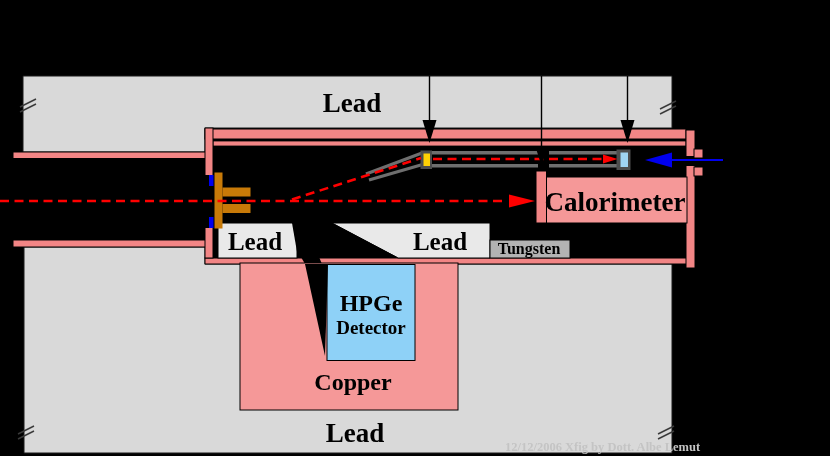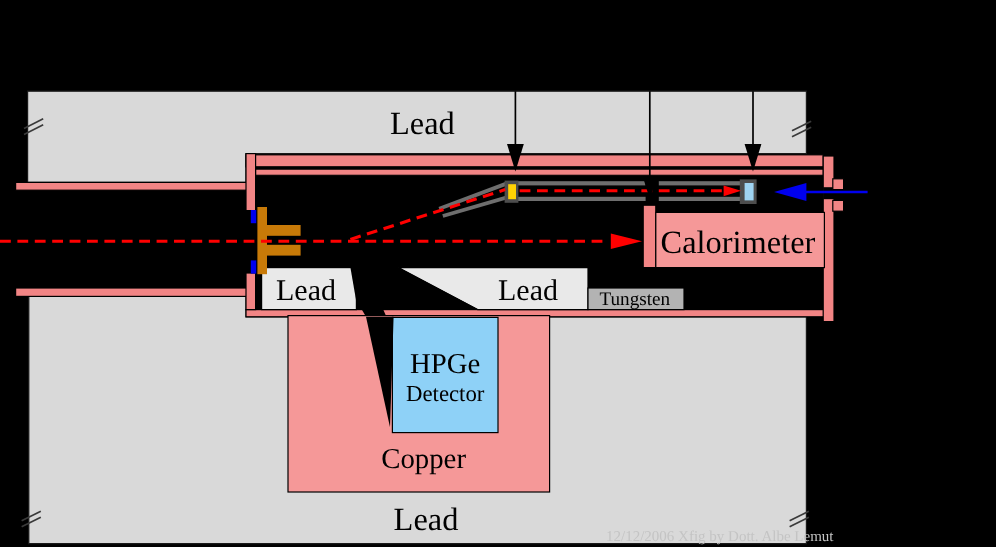--- a/index.html
+++ b/index.html
@@ -1,16 +1,16 @@
 <!DOCTYPE html>
 <html><head>
 <meta charset="utf-8">
 <style>
   html,body{margin:0;padding:0;background:#000;}
-  .stage{position:relative;width:830px;height:456px;background:#7dd3fc;overflow:hidden;}
+  .stage{position:relative;width:830px;height:456px;background:#7dd3fc;overflow:hidden;font-weight:bold;}
   svg{display:block;}
   text{font-family:"Liberation Serif","DejaVu Serif",serif;fill:#000;}
   .watermark{fill:#c4c4c4;}
 </style>
 </head>
 <body>
 
 <div class="stage">
 <svg width="830" height="456" viewBox="0 0 830 456" xmlns="http://www.w3.org/2000/svg">
 

